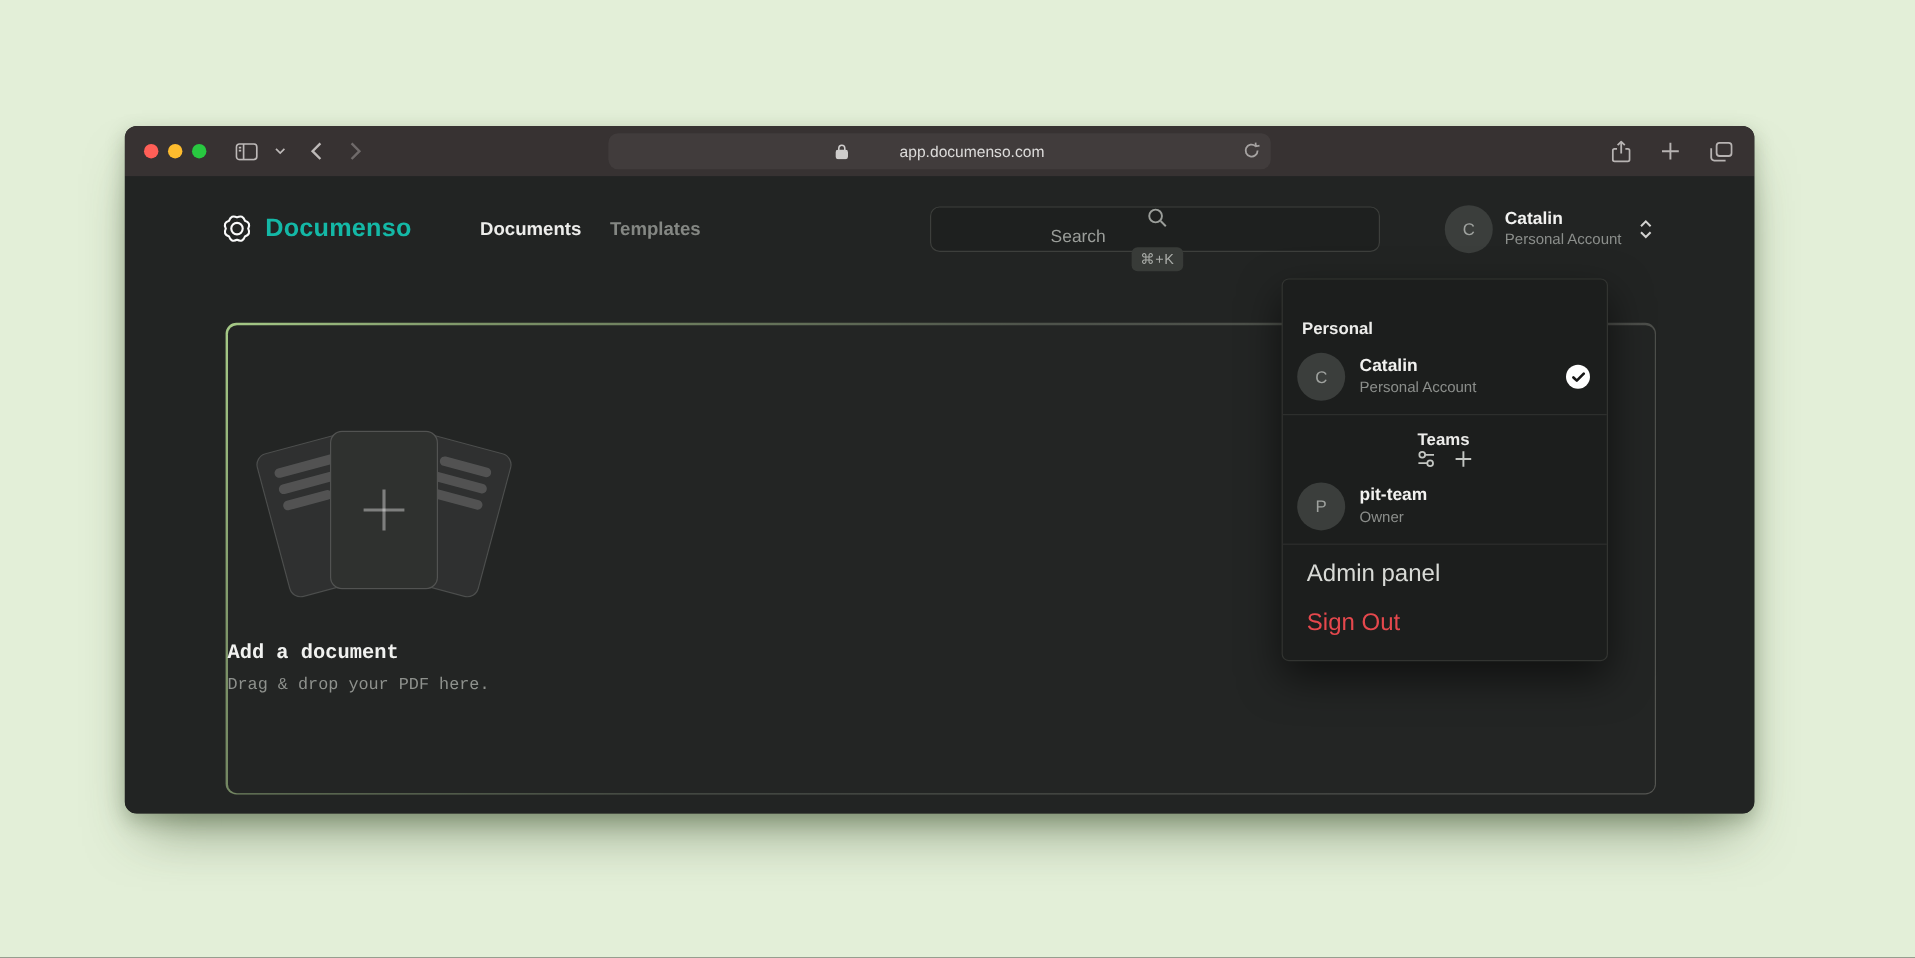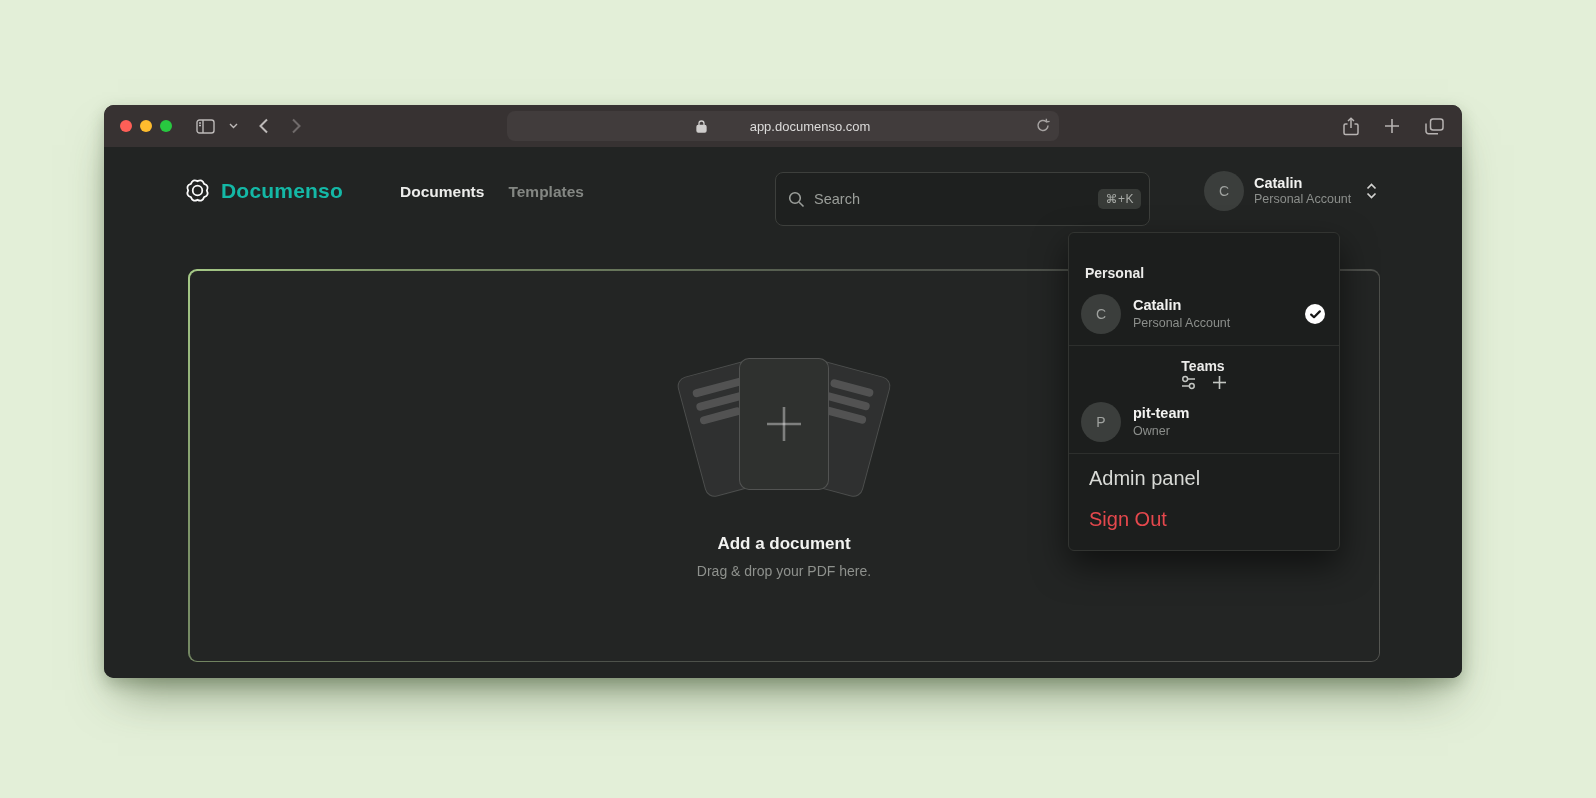--- a/index.html
+++ b/index.html
@@ -63,23 +63,23 @@
     color:#14b8a6;
   }
   .brand-name { font-size:21px; font-weight:bold; letter-spacing:.2px; }
   .nav { position:absolute; left:296px; top:36px; display:flex; gap:24px; font-size:15.5px; }
   .nav a { text-decoration:none; font-weight:600; }
   .nav a.active { color:#ededeb; }
   .nav a.inactive { color:#848783; }
 
   .searchbar {
     position:absolute; left:671px; top:25px;
-    width:375px; height:54px;
+    width:375px; height:38px;
     background:#1e201f; border:1px solid #3d3f3c; border-radius:8px;
-    display:flex; align-items:center; padding:0 8px 0 12px;
+    display:flex; align-items:center; padding:0 8px 0 12px;flex-direction:column;
   }
   .searchbar input {
     flex:1; background:transparent; border:none; outline:none;
     color:#e6e6e4; font-size:14.5px; margin-left:9px;
     font-family:"Liberation Sans", sans-serif;
   }
   .searchbar input::placeholder { color:#9b9e9a; }
   .kbd {
     background:#383b38; color:#a9aca8; border-radius:5px;
     font-size:12px; padding:3px 7px; letter-spacing:.5px;
@@ -102,21 +102,21 @@
   
   .dropzone-border {
     position:absolute; left:84px; top:122px;
     width:1192px; height:393px;
     border-radius:9px; padding:1.5px;
     background:linear-gradient(128deg, #a6ca87 0%, #7d9468 14%, #4e534b 45%, #4b4d49 75%, #555652 100%);
   }
   .dropzone {
     width:100%; height:100%;
     background:#232524; border-radius:7.5px;
-    display:flex; flex-direction:column; align-items:center; justify-content:center;
+    display:flex; flex-direction:column; align-items:flex-start; justify-content:center;font-family:Liberation Mono, monospace;
   }
   .cardstack { position:relative; width:260px; height:150px; margin-bottom:32px; }
   .card {
     position:absolute; border-radius:10px;
     border:1px solid rgba(255,255,255,.14);
     background:rgba(255,255,255,.055);
   }
   .card .bars { display:flex; flex-direction:column; gap:6px; padding:14px 12px; }
   .bar { height:8px; border-radius:4px; background:rgba(255,255,255,.17); }
   .card-left  { width:86px; height:124px; left:36px;  top:14px; transform:rotate(-15deg); }

